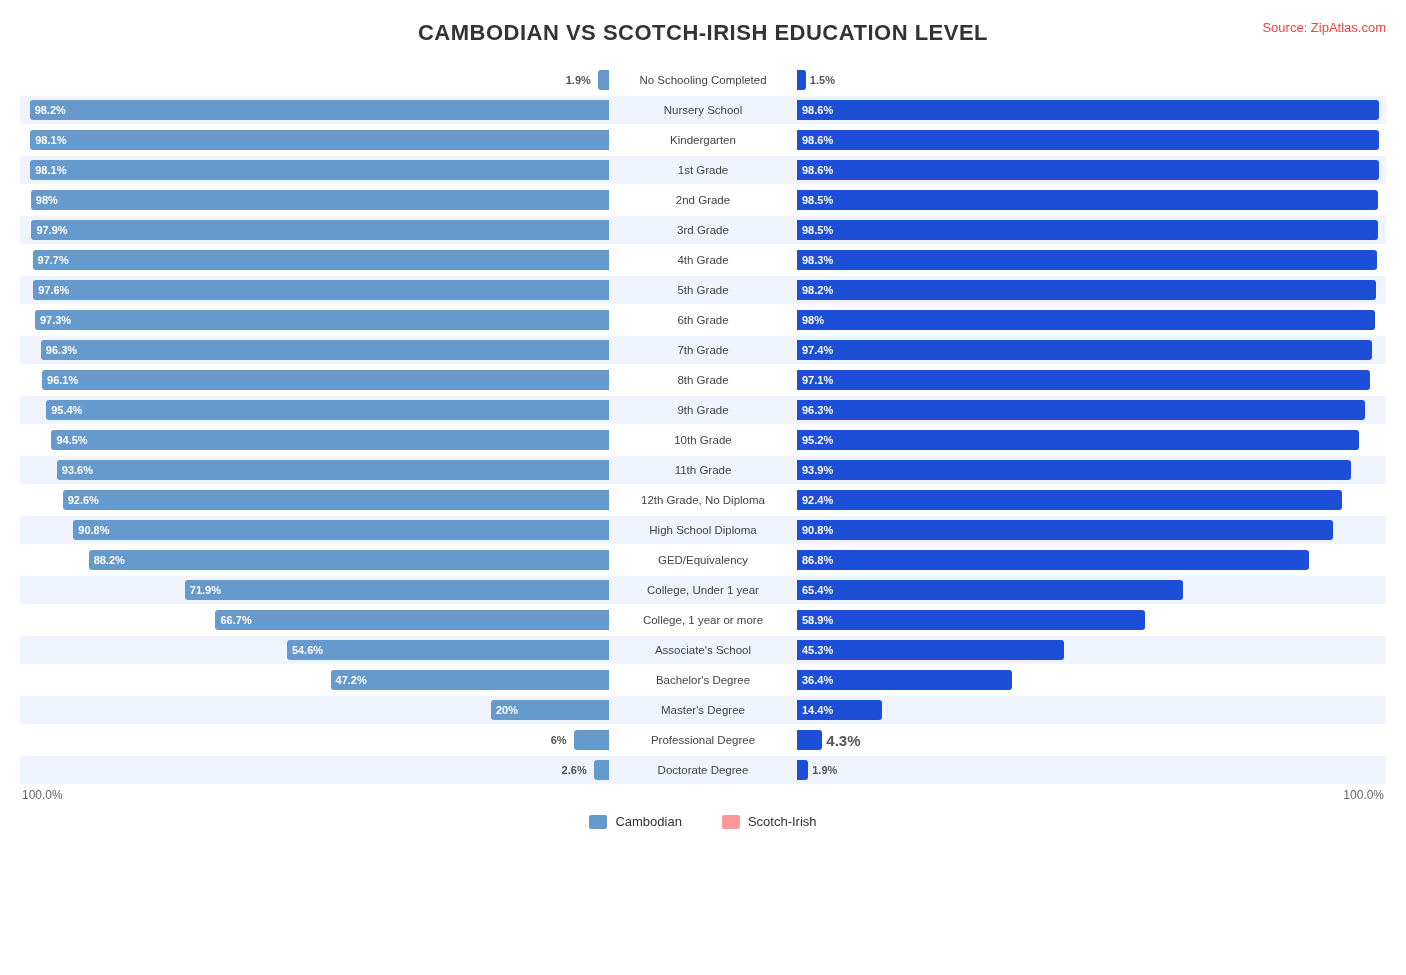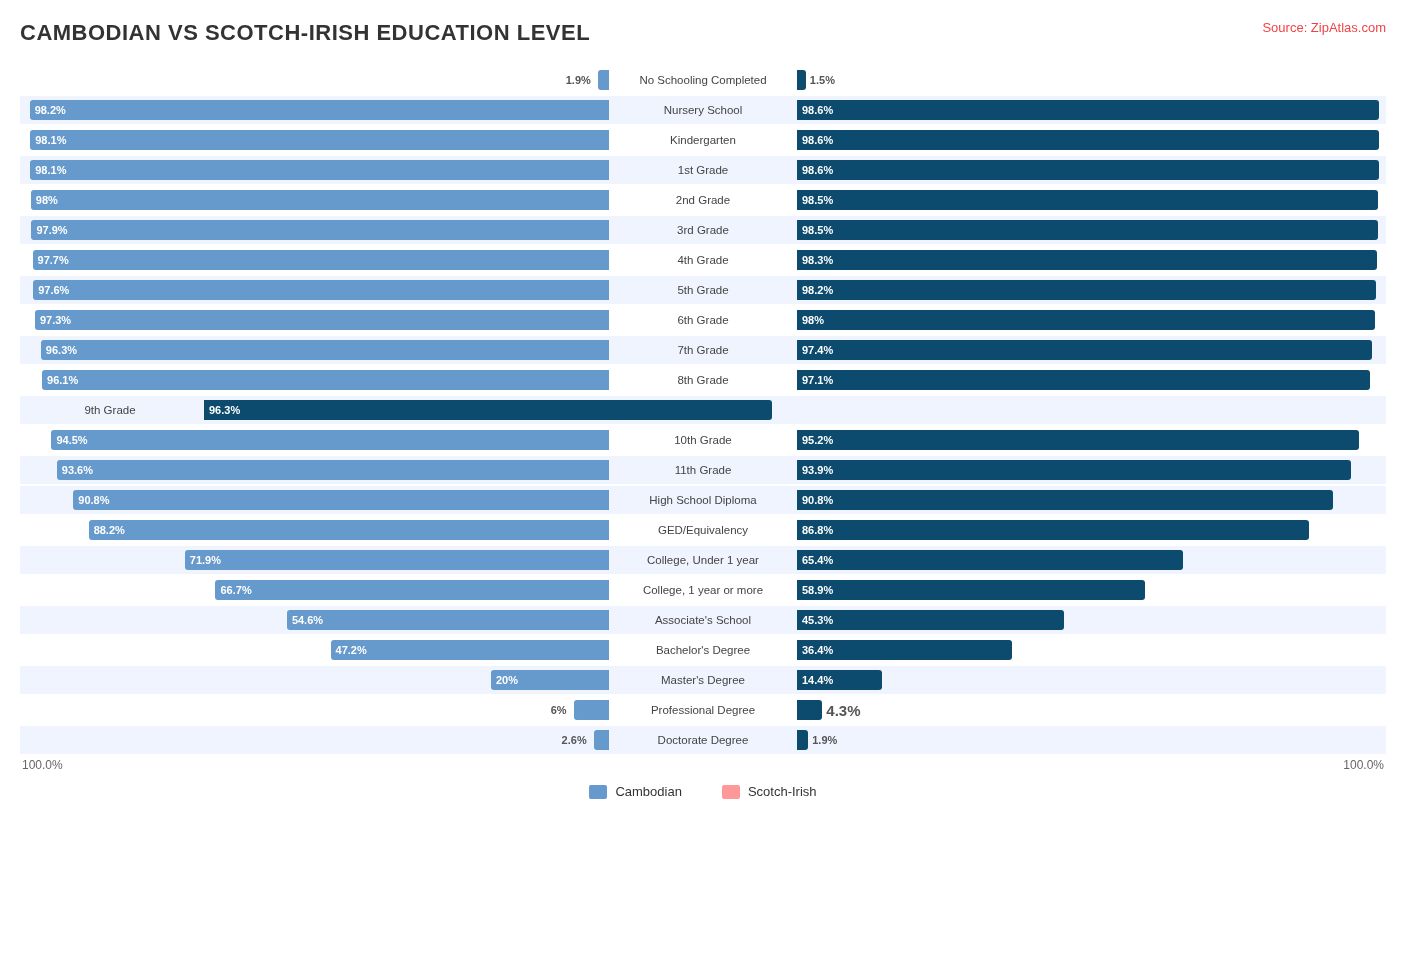--- a/index.html
+++ b/index.html
@@ -77,21 +77,21 @@
       height: 20px;
       background: #6699cc;
       border-radius: 3px 0 0 3px;
       position: absolute;
       right: 4px;
       display: flex;
       align-items: center;
     }
     .bar-right {
       height: 20px;
-      background: #0c4a6e;
+      background: #1d4ed8;
       border-radius: 0 3px 3px 0;
       position: absolute;
       left: 4px;
       display: flex;
       align-items: center;
     }
     .val-left {
       font-size: 11px;
       color: #fff;
       font-weight: bold;
@@ -157,21 +157,21 @@
       text-align: right;
       font-size: 12px;
       color: #666;
       padding-right: 2px;
     }
   </style>
 </head>
 <body>
 
 <div class="chart-container">
-  <div style="position:relative; margin-bottom:8px;">
+  <div style="position:relative; margin-bottom:8px;text-align:center;">
     <div class="chart-title">CAMBODIAN VS SCOTCH-IRISH EDUCATION LEVEL</div>
     <div class="chart-source">Source: ZipAtlas.com</div>
   </div>
   <div class="chart-area" id="chart-area">
   <div class="bar-row">
         <div class="left-side" style="width: 620px;">
           <span class="val-left-outside" style="right: 19.21px;">1.9%</span>
           <div class="bar-left" style="width: 11.21px; right: 4px;"></div>
         </div>
         <div class="label-center">No Schooling Completed</div>
@@ -304,20 +304,25 @@
           </div>
         </div>
         <div class="label-center">8th Grade</div>
         <div class="right-side" style="width: 620px;">
           <div class="bar-right" style="width: 572.89px;">
             <span class="val-right">97.1%</span>
           </div>
         </div>
       </div>
       <div class="bar-row alt">
+        <div class="left-side" style="width: 620px;">
+          <div class="bar-left" style="width: 562.86px;">
+            <span class="val-left">95.4%</span>
+          </div>
+        </div>
         <div class="label-center">9th Grade</div>
         <div class="right-side" style="width: 620px;">
           <div class="bar-right" style="width: 568.17px;">
             <span class="val-right">96.3%</span>
           </div>
         </div>
       </div>
       <div class="bar-row">
         <div class="left-side" style="width: 620px;">
           <div class="bar-left" style="width: 557.55px;">
@@ -334,20 +339,33 @@
       <div class="bar-row alt">
         <div class="left-side" style="width: 620px;">
           <div class="bar-left" style="width: 552.24px;">
             <span class="val-left">93.6%</span>
           </div>
         </div>
         <div class="label-center">11th Grade</div>
         <div class="right-side" style="width: 620px;">
           <div class="bar-right" style="width: 554.01px;">
             <span class="val-right">93.9%</span>
+          </div>
+        </div>
+      </div>
+      <div class="bar-row">
+        <div class="left-side" style="width: 620px;">
+          <div class="bar-left" style="width: 546.34px;">
+            <span class="val-left">92.6%</span>
+          </div>
+        </div>
+        <div class="label-center">12th Grade, No Diploma</div>
+        <div class="right-side" style="width: 620px;">
+          <div class="bar-right" style="width: 545.16px;">
+            <span class="val-right">92.4%</span>
           </div>
         </div>
       </div>
       <div class="bar-row alt">
         <div class="left-side" style="width: 620px;">
           <div class="bar-left" style="width: 535.72px;">
             <span class="val-left">90.8%</span>
           </div>
         </div>
         <div class="label-center">High School Diploma</div>

